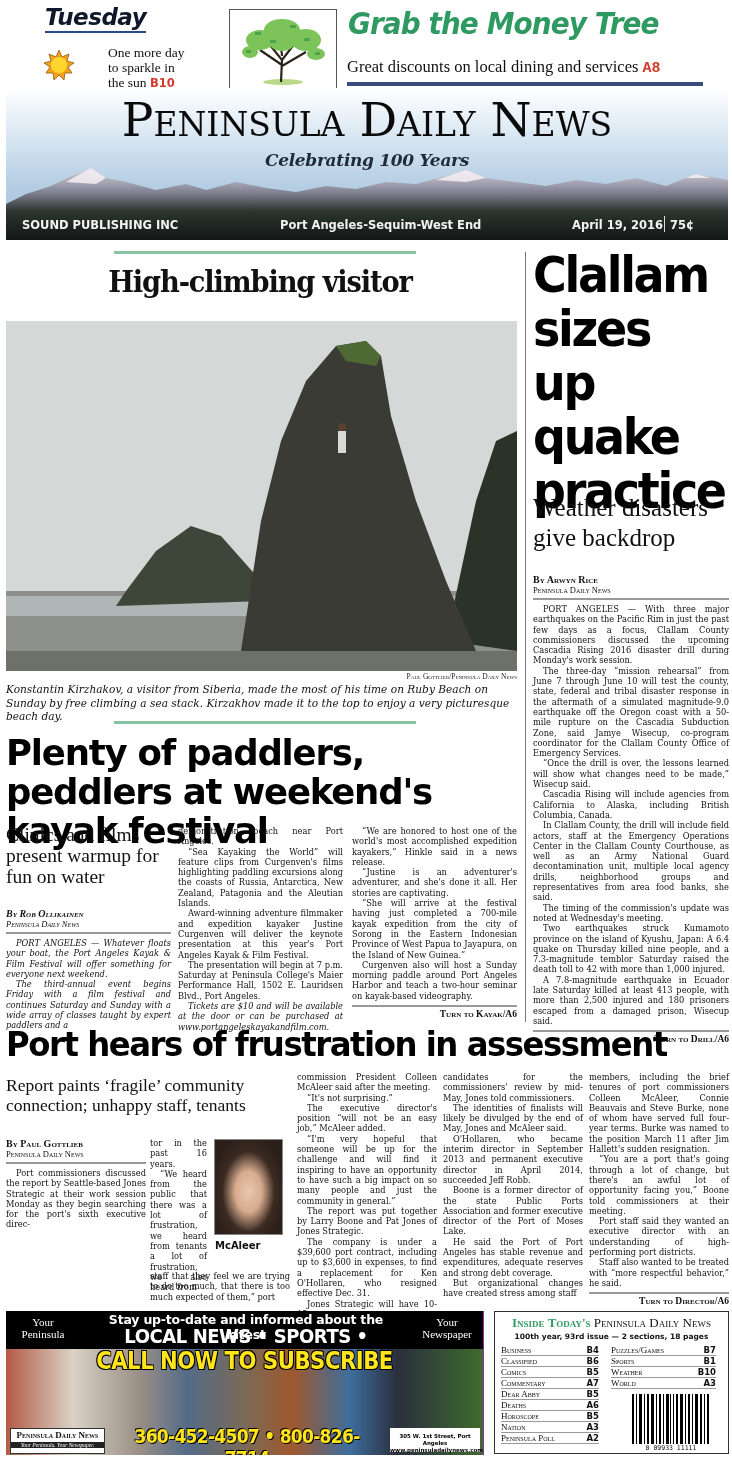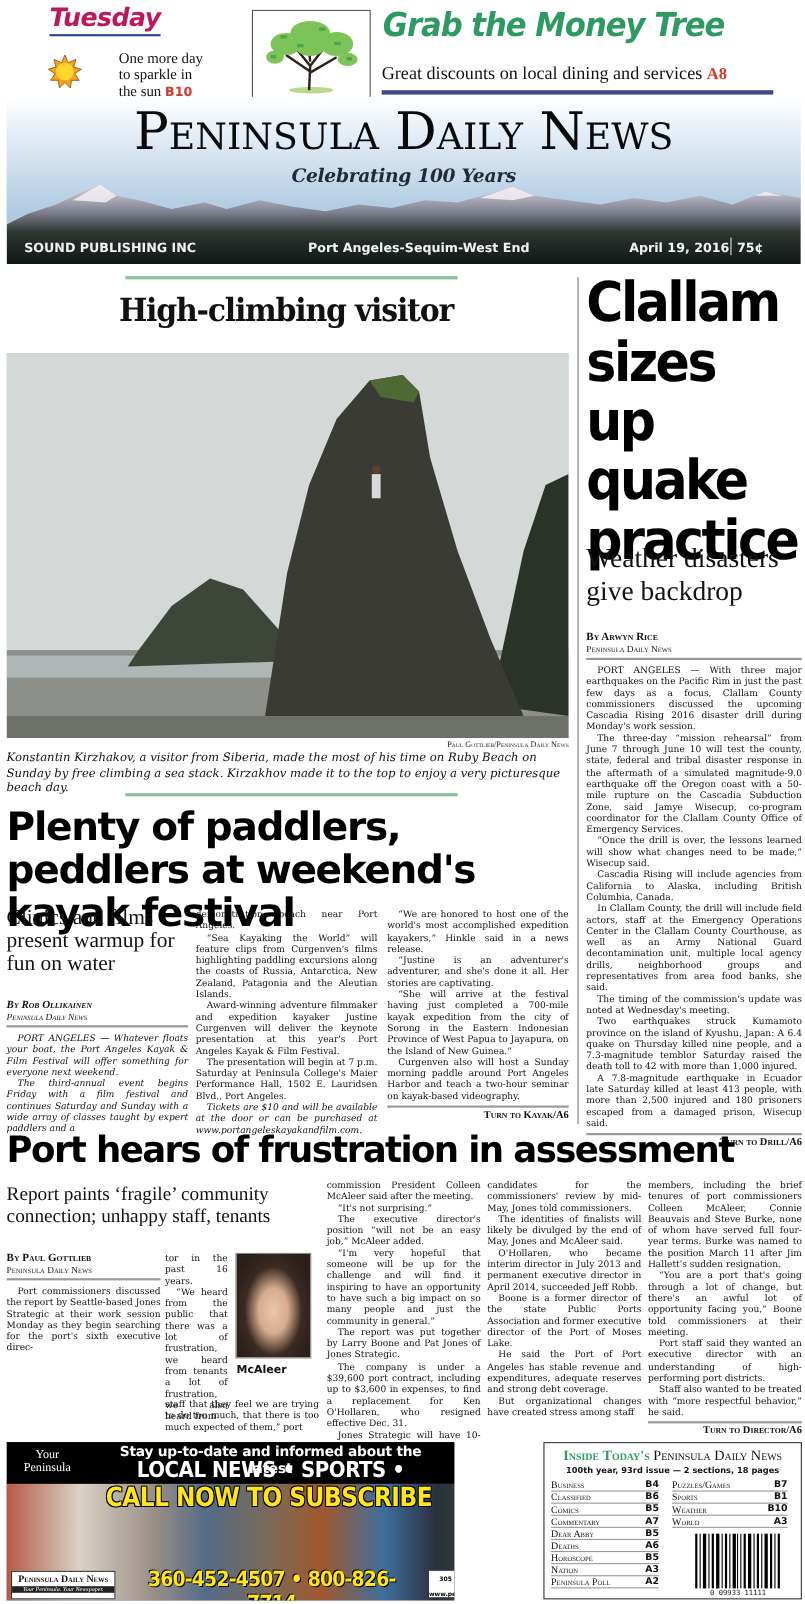--- a/index.html
+++ b/index.html
@@ -1,27 +1,27 @@
 <!DOCTYPE html>
 <html><head>
 <meta charset="utf-8">
 <style>
   * { box-sizing: border-box; margin: 0; padding: 0; }
   body { width: 732px; height: 1458px; background: #fff; font-family: "DejaVu Serif", serif; color: #111; position: relative; overflow: hidden; }
   .abs { position: absolute; }
 
   
-  .tuesday { left: 45px; top: 4px; font-family: "DejaVu Sans", sans-serif; font-weight: bold; font-style: italic; font-size: 23px; color: #be185d; letter-spacing: -0.5px; border-bottom: 2px solid #2a4a8e; padding-bottom: 1px; }
+  .tuesday { left: 45px; top: 4px; font-family: "DejaVu Sans", sans-serif; font-weight: bold; font-style: italic; font-size: 23px; color: #0f172a; letter-spacing: -0.5px; border-bottom: 2px solid #2a4a8e; padding-bottom: 1px; }
   .sun { left: 43px; top: 49px; width: 32px; height: 32px; }
   .weather-teaser { left: 108px; top: 45px; width: 80px; font-family: "Liberation Serif", serif; font-size: 13.5px; line-height: 15px; color: #111; border-bottom: 4px solid #3a4c7e; padding-bottom: 6px; }
   .weather-teaser .pg { color: #d23a2b; font-family: "DejaVu Sans", sans-serif; font-weight: bold; font-size: 11.5px; }
   .tree-box { left: 229px; top: 9px; width: 108px; height: 81px; border: 1px solid #555; background: #fff; }
   .money-title { left: 348px; top: 6px; font-family: "DejaVu Sans", sans-serif; font-weight: bold; font-style: italic; font-size: 30px; color: #2e9a62; letter-spacing: -1px; transform: scaleX(0.93); transform-origin: left; }
   .money-sub { left: 347px; top: 57px; width: 356px; font-family: "Liberation Serif", serif; font-size: 16.5px; color: #111; border-bottom: 4px solid #3a4c7e; padding-bottom: 5px; }
-  .money-sub .pg { color: #d23a2b; font-family: Liberation Serif, serif; font-weight: bold; font-size: 15px; }
+  .money-sub .pg { color: #d23a2b; font-family: Liberation Mono, monospace; font-weight: bold; font-size: 15px; }
 
   
   .masthead { left: 6px; top: 88px; width: 722px; height: 152px; background: linear-gradient(180deg, #ffffff 0%, #dbe8f3 30%, #b7cfe4 62%, #9fbcd8 100%); overflow: hidden; }
   .mast-title { position: absolute; left: 0; width: 722px; top: 6px; text-align: center; font-family: "DejaVu Serif", serif; font-size: 47px; color: #0a0a0a; letter-spacing: 0px; font-variant: small-caps; line-height: 52px; }
   .mast-sub { position: absolute; left: 0; width: 722px; top: 62px; text-align: center; font-family: "DejaVu Serif", serif; font-style: italic; font-size: 17px; color: #1f2a3a; font-weight: bold; letter-spacing: -0.3px; }
   .mountains { position: absolute; left: 0; top: 76px; width: 722px; height: 76px; }
   .mast-bar { position: absolute; left: 0; top: 125px; width: 722px; height: 25px; font-family: "DejaVu Sans", sans-serif; font-weight: bold; font-size: 11.5px; color: #f2f2f2; }
   .mast-bar span { position: absolute; top: 5px; }
 
   
@@ -46,21 +46,21 @@
   .kayak-head { left: 6px; top: 733px; width: 514px; font-family: "DejaVu Sans", sans-serif; font-weight: bold; font-size: 35.5px; line-height: 39px; letter-spacing: -1.2px; color: #000; }
   .kayak-deck { left: 6px; top: 824px; width: 165px; font-family: "Liberation Serif", serif; font-size: 19.5px; line-height: 21px; color: #111; }
 
   
   .port-head { left: 6px; top: 1025px; width: 720px; font-family: "DejaVu Sans", sans-serif; font-weight: bold; font-size: 33px; letter-spacing: -1.5px; color: #000; transform: scaleX(0.98); transform-origin: left; }
   .port-deck { left: 6px; top: 1075px; width: 290px; font-family: "Liberation Serif", serif; font-size: 17.5px; line-height: 20px; color: #111; }
   .mug { left: 214px; top: 1139px; width: 69px; height: 96px; background: radial-gradient(ellipse at 50% 55%, #e9c7ae 0%, #d7ab8e 28%, #3a2a22 55%, #2b1f19 80%); border: 1px solid #888; overflow: hidden; }
   .mug-label { left: 215px; top: 1240px; font-family: "DejaVu Sans", sans-serif; font-weight: bold; font-size: 10px; }
 
   
-  .ad { left: 6px; top: 1311px; width: 407px; height: 144px; background: #737373; overflow: hidden; }
+  .ad { left: 6px; top: 1311px; width: 478px; height: 144px; background: #a21caf; overflow: hidden; }
   .ad-top { position: absolute; left: 0; top: 0; width: 477px; height: 38px; background: #000; color: #fff; }
   .ad-your { position: absolute; font-family: "Liberation Serif", serif; font-size: 11px; line-height: 12px; text-align: center; }
   .ad-stay { position: absolute; left: 90px; top: 1px; width: 300px; text-align: center; font-family: "DejaVu Sans", sans-serif; font-weight: bold; font-size: 12.5px; letter-spacing: -0.2px; }
   .ad-local { position: absolute; left: 72px; top: 13px; width: 336px; text-align: center; font-family: "DejaVu Sans", sans-serif; font-weight: bold; font-size: 20px; letter-spacing: -0.5px; transform: scaleX(0.9); }
   .ad-photo { position: absolute; left: 0; top: 38px; width: 477px; height: 106px; background: linear-gradient(90deg, #b45a46 0%, #d9d2c5 14%, #9a8f86 28%, #546b87 38%, #7a6a58 50%, #a0582e 60%, #3d6e9d 72%, #2b2f3d 82%, #3e6b2e 100%); }
   .ad-call { position: absolute; left: 0; width: 477px; top: 36px; text-align: center; font-family: "DejaVu Sans", sans-serif; font-weight: bold; font-size: 24px; color: #ffe51a; letter-spacing: -0.5px; text-shadow: 1px 1px 0 #000, -1px -1px 0 #000, 1px -1px 0 #000, -1px 1px 0 #000; transform: scaleX(0.88); }
   .ad-logo { position: absolute; left: 4px; top: 117px; width: 95px; height: 26px; background: #fff; border: 1px solid #333; text-align: center; }
   .ad-logo .n { font-family: "Liberation Serif", serif; font-variant: small-caps; font-size: 9px; font-weight: bold; margin-top: 1px; }
   .ad-logo .t { font-family: "Liberation Serif", serif; font-style: italic; font-size: 5.5px; background: #222; color: #fff; margin-top: 2px; }
   .ad-phones { position: absolute; left: 100px; top: 114px; width: 282px; text-align: center; font-family: "DejaVu Sans", sans-serif; font-weight: bold; font-size: 19px; color: #ffe51a; letter-spacing: -0.8px; text-shadow: 1px 1px 0 #000, -1px -1px 0 #000; transform: scaleX(0.9); }
@@ -231,21 +231,21 @@
   <p>“It's not surprising.”</p>
   <p>The executive director's position “will not be an easy job,” McAleer added.</p>
   <p>“I'm very hopeful that someone will be up for the challenge and will find it inspiring to have an opportunity to have such a big impact on so many people and just the community in general.”</p>
   <p>The report was put together by Larry Boone and Pat Jones of Jones Strategic.</p>
   <p>The company is under a $39,600 port contract, including up to $3,600 in expenses, to find a replacement for Ken O'Hollaren, who resigned effective Dec. 31.</p>
   <p>Jones Strategic will have 10-15</p>
 </div>
 <div class="abs body" style="left:443px; top:1072px; width:140px;">
   <p style="text-indent:0">candidates for the commissioners' review by mid-May, Jones told commissioners.</p>
   <p>The identities of finalists will likely be divulged by the end of May, Jones and McAleer said.</p>
-  <p>O'Hollaren, who became interim director in July 2013 and permanent executive director in April 2014, succeeded Jeff Robb.</p>
+  <p>O'Hollaren, who became interim director in September 2013 and permanent executive director in April 2014, succeeded Jeff Robb.</p>
   <p>Boone is a former director of the state Public Ports Association and former executive director of the Port of Moses Lake.</p>
   <p>He said the Port of Port Angeles has stable revenue and expenditures, adequate reserves and strong debt coverage.</p>
   <p>But organizational changes have created stress among staff</p>
 </div>
 <div class="abs" style="left:589px; top:1072px; width:140px;">
   <div class="body">
     <p style="text-indent:0">members, including the brief tenures of port commissioners Colleen McAleer, Connie Beauvais and Steve Burke, none of whom have served full four-year terms. Burke was named to the position March 11 after Jim Hallett's sudden resignation.</p>
     <p>“You are a port that's going through a lot of change, but there's an awful lot of opportunity facing you,” Boone told commissioners at their meeting.</p>
     <p>Port staff said they wanted an executive director with an understanding of high-performing port districts.</p>
     <p>Staff also wanted to be treated with “more respectful behavior,” he said.</p>

